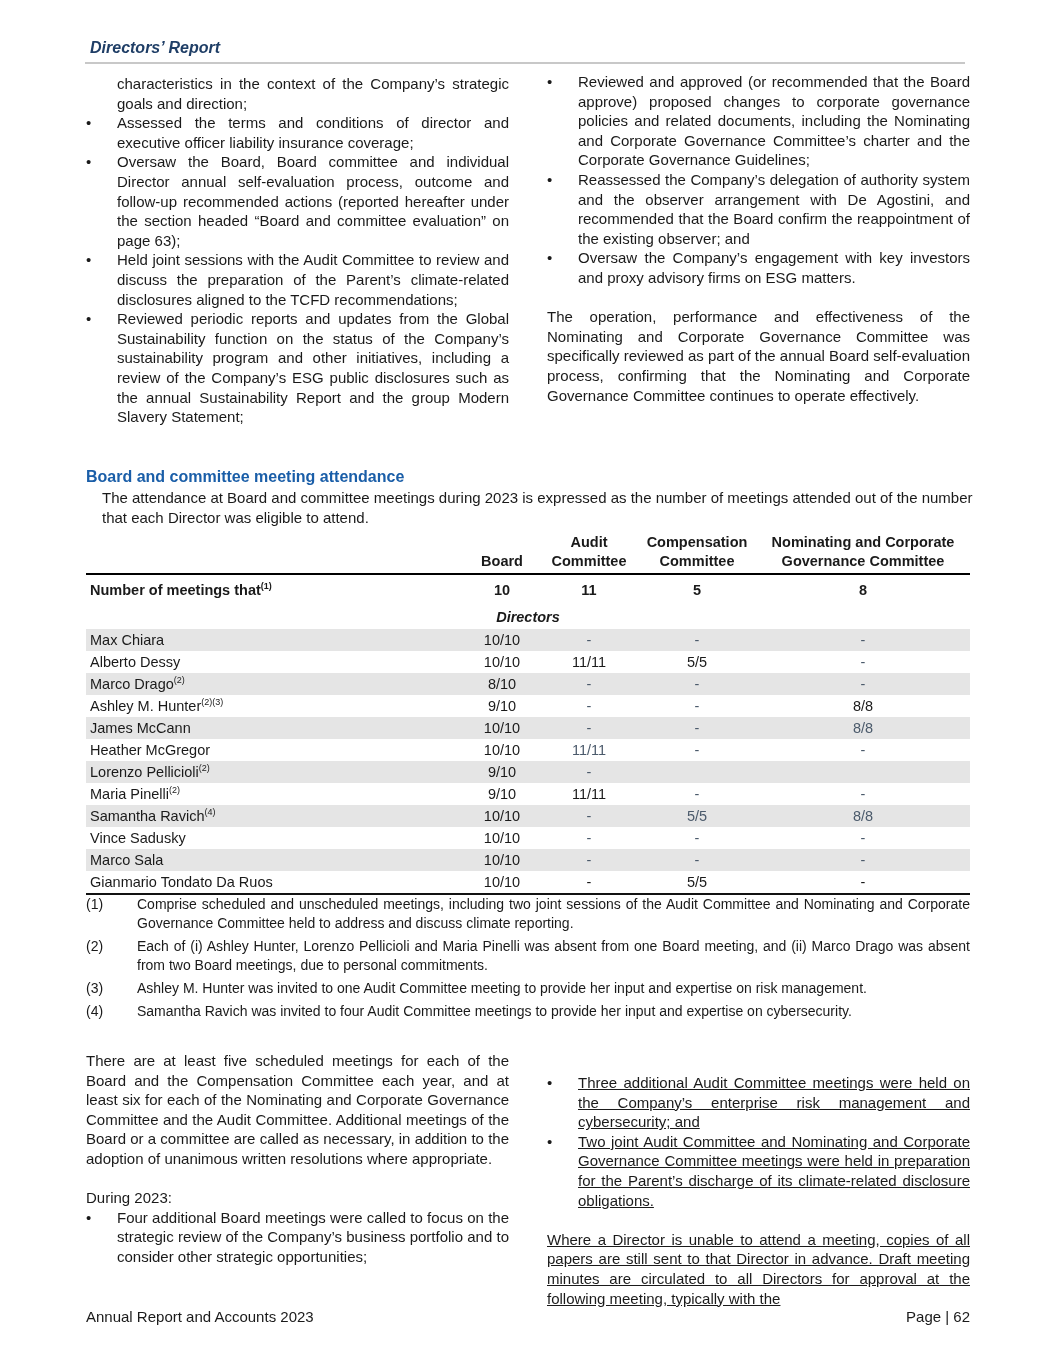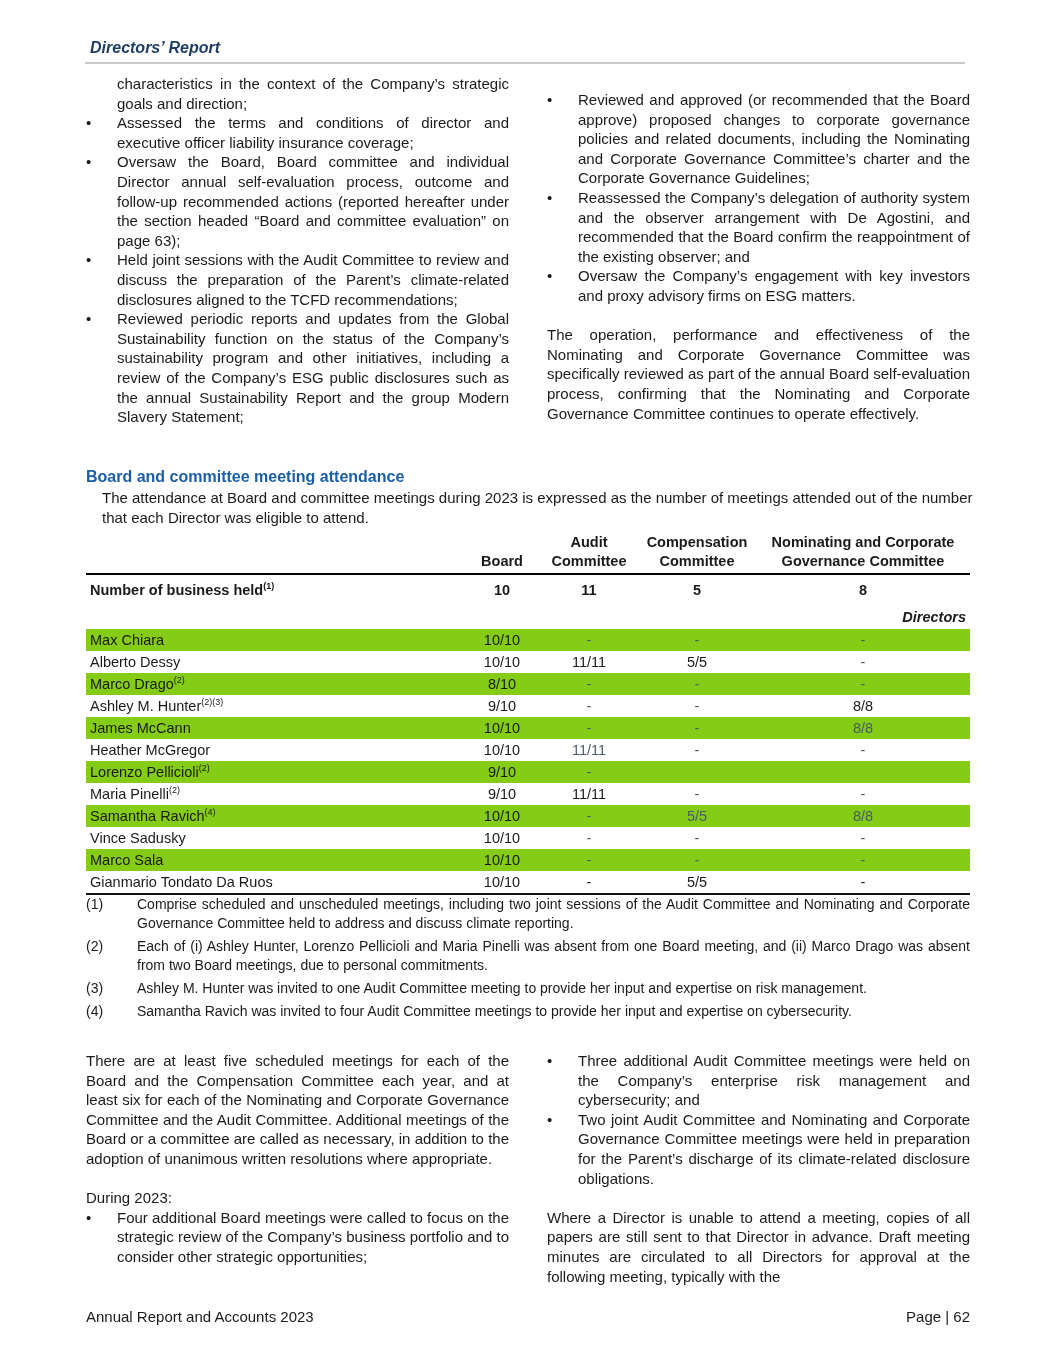--- a/index.html
+++ b/index.html
@@ -32,22 +32,22 @@
     table.att {
       position: absolute; left: 86px; top: 531px; width: 884px; border-collapse: collapse; font-size: 14.5px;
     }
     table.att th {
       font-weight: bold; text-align: center; vertical-align: bottom; line-height: 19px; padding: 2px 4px 2px 4px;
       border-bottom: 2px solid #000000;
     }
     table.att td { height: 22px; padding: 0 4px; text-align: center; }
     table.att td.name { text-align: left; }
     table.att tr.held td { height: 30px; font-weight: bold; }
-    table.att tr.dirs td { height: 24px; font-weight: bold; font-style: italic; text-align: right; }
-    table.att tr.shade td { background: #84cc16; }
+    table.att tr.dirs td { height: 24px; font-weight: bold; font-style: italic; text-align: center; }
+    table.att tr.shade td { background: #e5e5e5; }
     table.att tr.last td { border-bottom: 2px solid #111; }
     .muted { color: #4b5a6b; }
     sup { font-size: 9px; vertical-align: super; line-height: 0; }
     .notes {
       position: absolute; left: 86px; top: 895px; width: 884px; font-size: 14px; line-height: 19px;
     }
     .note { display: flex; margin-bottom: 4px; }
     .note .num { width: 31px; flex: none; }
     .note .txt { flex: 1; text-align: justify; margin-left: 20px; }
     .footer-left { position: absolute; left: 86px; top: 1308px; font-size: 15px; }
@@ -62,21 +62,21 @@
 <div class="col" style="left:86px; top:74px;">
   <p class="cont">characteristics in the context of the Company’s strategic goals and direction;</p>
   <ul class="bul">
     <li>Assessed the terms and conditions of director and executive officer liability insurance coverage;</li>
     <li>Oversaw the Board, Board committee and individual Director annual self-evaluation process, outcome and follow-up recommended actions (reported hereafter under the section headed “Board and committee evaluation” on page 63);</li>
     <li>Held joint sessions with the Audit Committee to review and discuss the preparation of the Parent’s climate-related disclosures aligned to the TCFD recommendations;</li>
     <li>Reviewed periodic reports and updates from the Global Sustainability function on the status of the Company’s sustainability program and other initiatives, including a review of the Company’s ESG public disclosures such as the annual Sustainability Report and the group Modern Slavery Statement;</li>
   </ul>
 </div>
 
-<div class="col" style="left:547px; top:90px;">
+<div class="col" style="left:547px; top:72px;">
   <ul class="bul">
     <li>Reviewed and approved (or recommended that the Board approve) proposed changes to corporate governance policies and related documents, including the Nominating and Corporate Governance Committee’s charter and the Corporate Governance Guidelines;</li>
     <li>Reassessed the Company’s delegation of authority system and the observer arrangement with De Agostini, and recommended that the Board confirm the reappointment of the existing observer; and</li>
     <li>Oversaw the Company’s engagement with key investors and proxy advisory firms on ESG matters.</li>
   </ul>
   <div class="gap"></div>
   <p>The operation, performance and effectiveness of the Nominating and Corporate Governance Committee was specifically reviewed as part of the annual Board self-evaluation process, confirming that the Nominating and Corporate Governance Committee continues to operate effectively.</p>
 </div>
 
 <div class="sec-heading">Board and committee meeting attendance</div>
@@ -94,21 +94,21 @@
     <tr>
       <th></th>
       <th><span>Board</span></th>
       <th><span>Audit</span><br><span>Committee</span></th>
       <th><span>Compensation</span><br><span>Committee</span></th>
       <th><span>Nominating and Corporate</span><br><span>Governance Committee</span></th>
     </tr>
   </thead>
   <tbody>
     <tr class="held">
-      <td class="name"><span>Number of business held</span><sup>(1)</sup></td>
+      <td class="name"><span>Number of meetings that</span><sup>(1)</sup></td>
       <td>10</td>
       <td>11</td>
       <td>5</td>
       <td>8</td>
     </tr>
     <tr class="dirs">
       <td colspan="5">Directors</td>
     </tr>
 
     <tr class="shade">
@@ -219,21 +219,21 @@
 
 <div class="col" style="left:86px; top:1051px;">
   <p>There are at least five scheduled meetings for each of the Board and the Compensation Committee each year, and at least six for each of the Nominating and Corporate Governance Committee and the Audit Committee. Additional meetings of the Board or a committee are called as necessary, in addition to the adoption of unanimous written resolutions where appropriate.</p>
   <div class="gap"></div>
   <p>During 2023:</p>
   <ul class="bul">
     <li>Four additional Board meetings were called to focus on the strategic review of the Company’s business portfolio and to consider other strategic opportunities;</li>
   </ul>
 </div>
 
-<div class="col" style="left:547px; top:1051px;">
+<div class="col" style="left:547px; top:1073px;text-decoration:underline;">
   <ul class="bul">
     <li>Three additional Audit Committee meetings were held on the Company’s enterprise risk management and cybersecurity; and</li>
     <li>Two joint Audit Committee and Nominating and Corporate Governance Committee meetings were held in preparation for the Parent’s discharge of its climate-related disclosure obligations.</li>
   </ul>
   <div class="gap"></div>
   <p>Where a Director is unable to attend a meeting, copies of all papers are still sent to that Director in advance. Draft meeting minutes are circulated to all Directors for approval at the following meeting, typically with the</p>
 </div>
 
 <div class="footer-left">Annual Report and Accounts 2023</div>
 <div class="footer-right">Page | 62</div>

